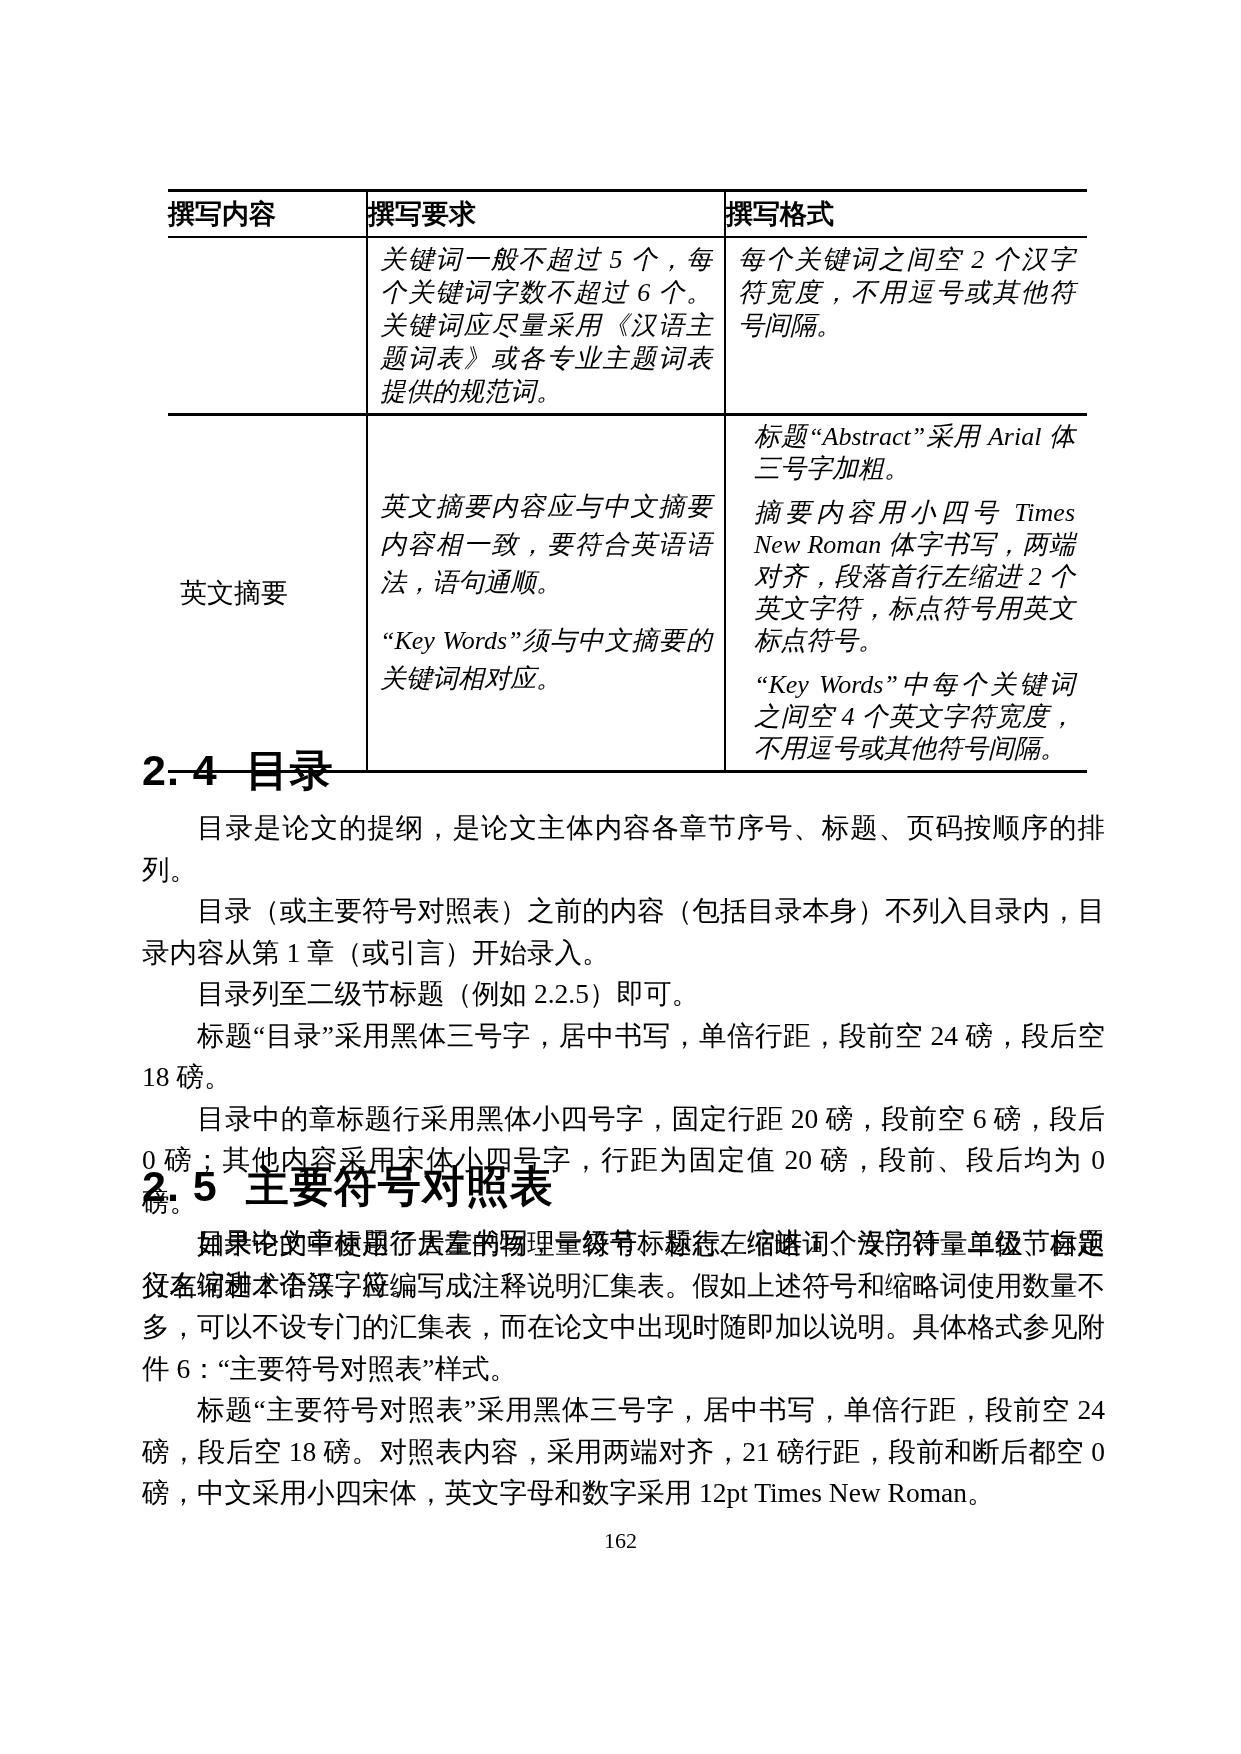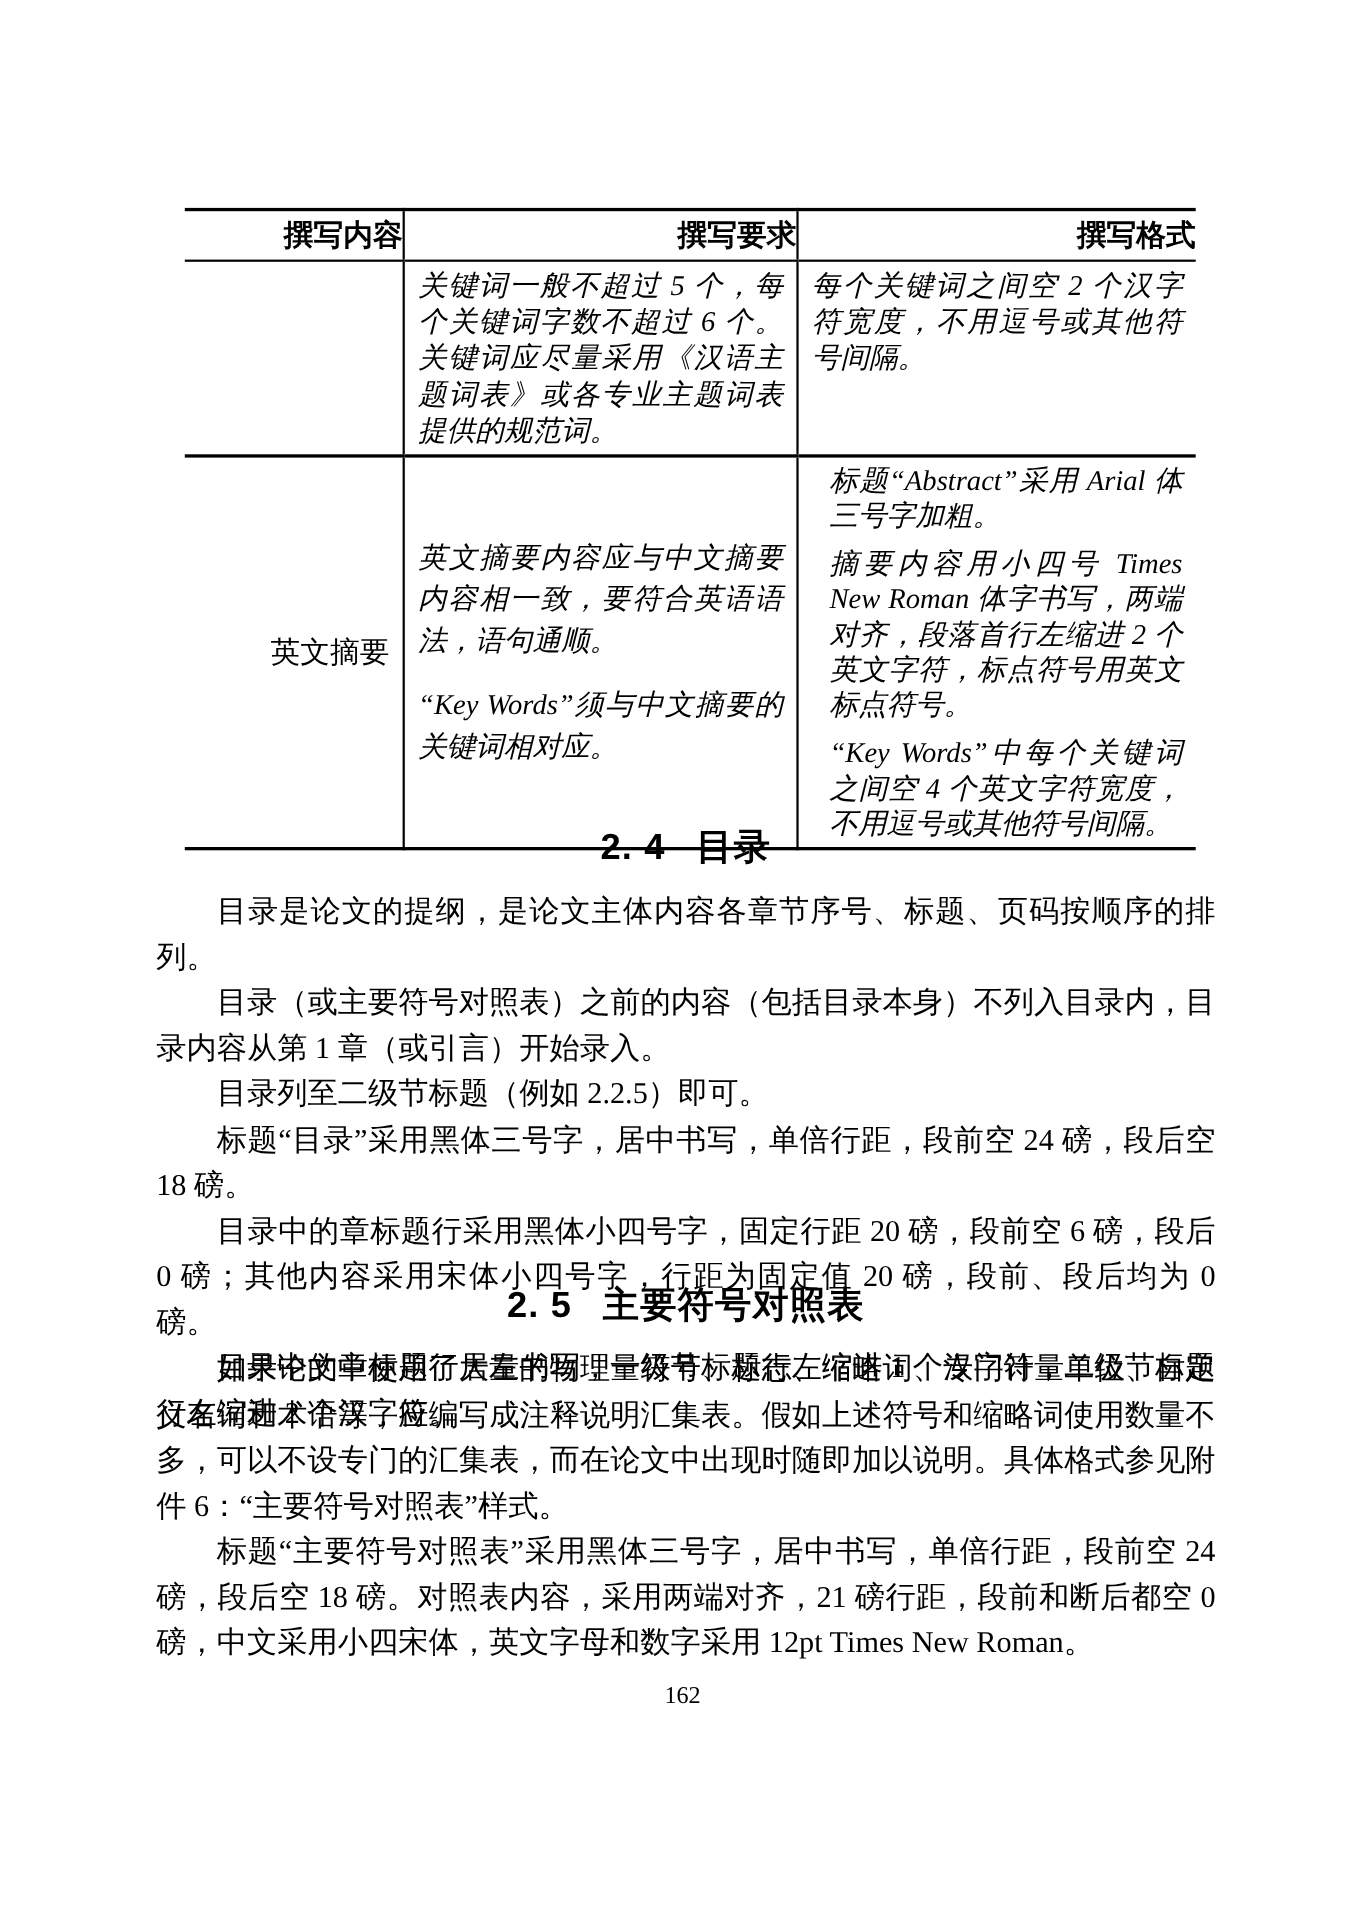--- a/index.html
+++ b/index.html
@@ -26,21 +26,21 @@
   }
   .col-content { width:199px; }
   .col-req     { width:358px; }
   .col-format  { width:362px; }
 
   .spec-table th {
     font-family:"Liberation Sans","DejaVu Sans",sans-serif;
     font-weight:700;
     font-size:27px;
     height:44px;
-    text-align:right;
+    text-align:left;
     vertical-align:middle;
     border-bottom:2px solid #000;
     padding:0;
   }
   .spec-table th + th,
   .spec-table td + td { border-left:2px solid #000;margin-left:16px; }
 
   .spec-table td {
     font-size:26px;
     text-align:justify;
@@ -50,21 +50,21 @@
 
   tr.row-first td {
     border-bottom:3px solid #000;
     height:132px;
     vertical-align:top;
     line-height:33px;
   }
   tr.row-second td { height:300px; }
 
   td.cell-label {
-    text-align:right;
+    text-align:left;
     vertical-align:middle;
     font-size:27px;
   }
   td.cell-req-2 {
     vertical-align:middle;
     line-height:38px;
   }
   td.cell-req-2 p { margin:0 0 20px 0; }
   td.cell-req-2 p:last-child { margin-bottom:0; }
 
@@ -81,25 +81,24 @@
     position:absolute;
     left:142px;
     width:963px;
   }
   #section-24 { top:748px; }
   #section-25 { top:1164px; }
 
   .section-heading {
     font-family:"Liberation Sans","DejaVu Sans",sans-serif;
     font-weight:700;
-    font-size:33px;
+    font-size:43px;
     line-height:44px;
     letter-spacing:1px;
     white-space:nowrap;
-    text-align:center;
   }
   .section-number { margin-right:28px; }
 
   .section-body {
     margin-top:15px;
     font-size:27.5px;
     line-height:41.5px;
     text-align:justify;
   }
   .section-body p {

